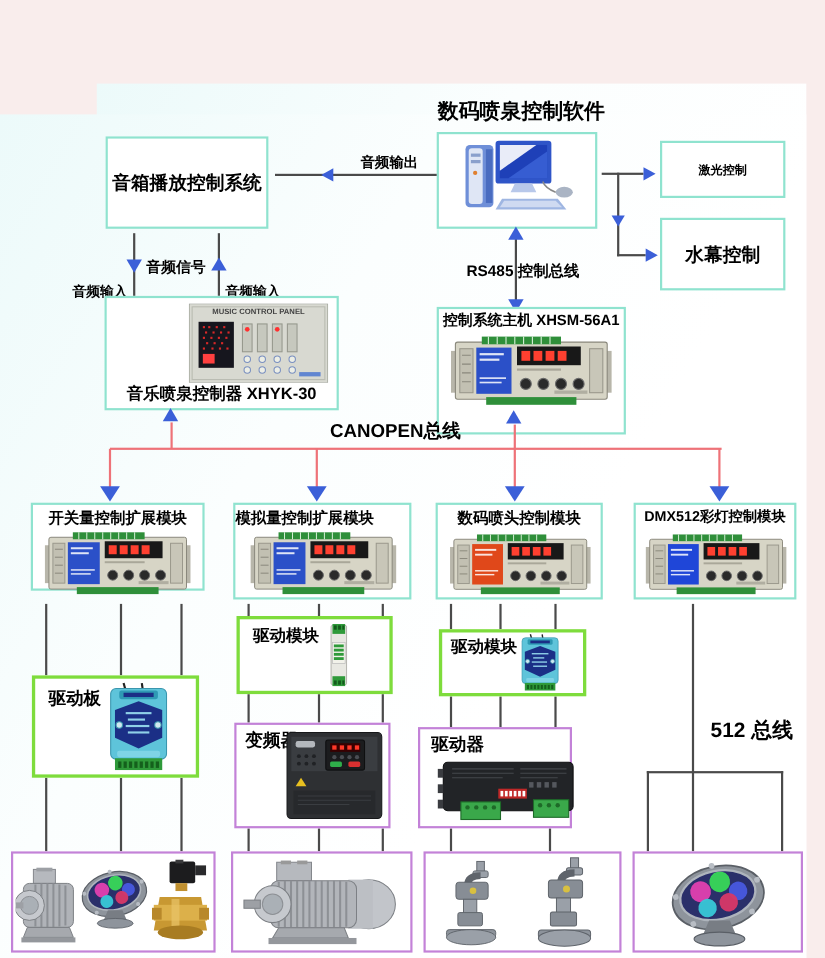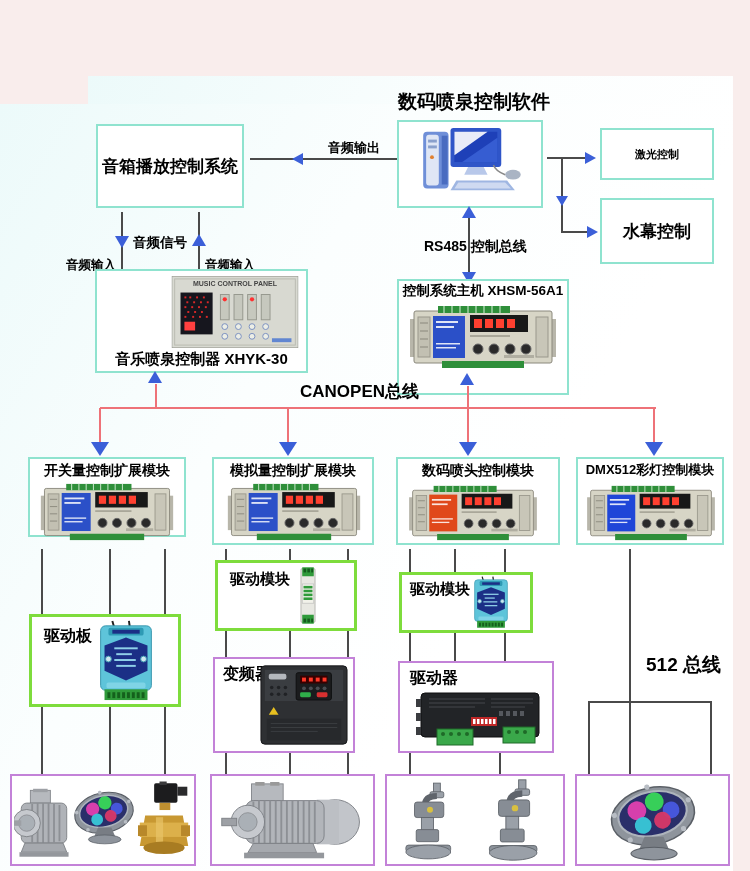--- a/index.html
+++ b/index.html
@@ -450,28 +450,28 @@
 
   <div class="box" style="left:28px;top:457px;width:158px;height:80px">
     <div class="lbl" style="left:0;top:4px;width:100%;text-align:center;font-size:14px">开关量控制扩展模块</div>
     <div class="dev" style="left:6px;top:24px;width:142px;height:58px;--lab:#2b50c8">
       <svg viewBox="0 0 150 64">
           <use href="#sym-plc"></use>
         </svg>
     </div>
   </div>
   <div class="box" style="left:212px;top:457px;width:162px;height:88px">
-    <div class="lbl" style="left:0;top:4px;width:100%;text-align:center;font-size:14px">模拟量控制扩展模块</div>
+    <div class="lbl" style="left:0;top:4px;width:100%;text-align:left;font-size:14px">模拟量控制扩展模块</div>
     <div class="dev" style="left:8px;top:24px;width:144px;height:58px;--lab:#2b50c8">
       <svg viewBox="0 0 150 64">
           <use href="#sym-plc"></use>
         </svg>
     </div>
   </div>
-  <div class="box" style="left:396px;top:457px;width:164px;height:88px">
+  <div class="box" style="left:396px;top:457px;width:152px;height:88px">
     <div class="lbl" style="left:0;top:4px;width:100%;text-align:center;font-size:14px">数码喷头控制模块</div>
     <div class="dev" style="left:6px;top:26px;width:138px;height:56px;--lab:#e0481a">
       <svg viewBox="0 0 150 64">
           <use href="#sym-plc"></use>
         </svg>
     </div>
   </div>
   <div class="box" style="left:576px;top:457px;width:148px;height:88px">
     <div class="lbl" style="left:0;top:4px;width:100%;text-align:center;font-size:13px">DMX512彩灯控制模块</div>
     <div class="dev" style="left:6px;top:26px;width:134px;height:56px;--lab:#1f46d8">
@@ -536,21 +536,21 @@
 
   <div class="box greenb" style="left:399px;top:572px;width:134px;height:61px">
     <div class="lbl" style="left:8px;top:6px;font-size:15px">驱动模块</div>
     <div class="dev" style="left:64px;top:1px;width:50px;height:53px">
       <svg viewBox="0 0 60 84">
           <use href="#sym-adam"></use>
         </svg>
     </div>
   </div>
 
-  <div class="box purpb" style="left:398px;top:661px;width:156px;height:92px">
+  <div class="box purpb" style="left:380px;top:661px;width:140px;height:92px">
     <div class="lbl" style="left:10px;top:6px;font-size:16px">驱动器</div>
     <div class="dev" style="left:14px;top:26px;width:132px;height:58px">
       <svg viewBox="0 0 130 58">
           <use href="#sym-driver"></use>
         </svg>
     </div>
   </div>
 
   <div class="ln" style="left:629px;top:549px;width:2px;height:225px"></div>
   <div class="ln" style="left:588px;top:701px;width:124px;height:2px"></div>

